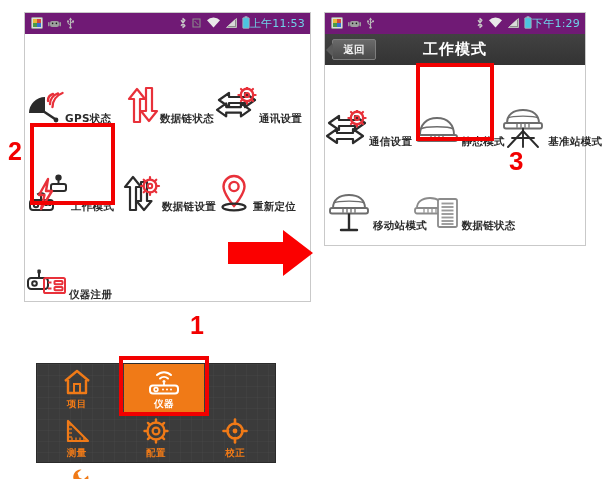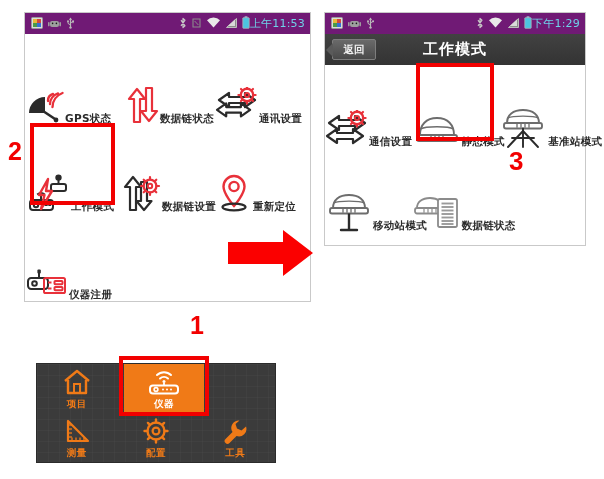--- a/index.html
+++ b/index.html
@@ -583,20 +583,35 @@
               <path d="M5.9 4.9 L7.9 6.9"></path>
                 <path d="M20.1 19.1 L22.1 21.1"></path>
               <path d="M22.1 4.9 L20.1 6.9"></path>
                 <path d="M7.9 19.1 L5.9 21.1"></path>
             </g>
           </svg>
         </div>
         <div class="lbl">配置</div>
       </div>
 
+      <div class="tcell">
+        <div class="ico">
+          <svg width="28" height="26" viewBox="0 0 28 26">
+            <circle cx="14" cy="13" r="7.5" fill="none" stroke="#f07a17" stroke-width="2.6"></circle>
+            <circle cx="14" cy="13" r="2.4" fill="#f07a17"></circle>
+            <g stroke="#f07a17" stroke-width="2.6" stroke-linecap="round">
+              <path d="M14 1.5 L14 6"></path>
+                <path d="M14 20 L14 24.5"></path>
+              <path d="M2.5 13 L7 13"></path>
+                <path d="M21 13 L25.5 13"></path>
+            </g>
+          </svg>
+        </div>
+        <div class="lbl">校正</div>
+      </div>
 
       <div class="tcell">
         <div class="ico">
           <svg width="28" height="26" viewBox="0 0 28 26">
             <path d="M18.5 2.5 A7.5 7.5 0 0 0 11.5 14 L4.5 21 A2.8 2.8 0 0 0 8.5 25 L15.5 18 A7.5 7.5 0 0 0 25 8.5 L20.5 12.5 L16 10.5 L14.5 6 Z" fill="#f07a17"></path>
           </svg>
         </div>
         <div class="lbl">工具</div>
       </div>
 

